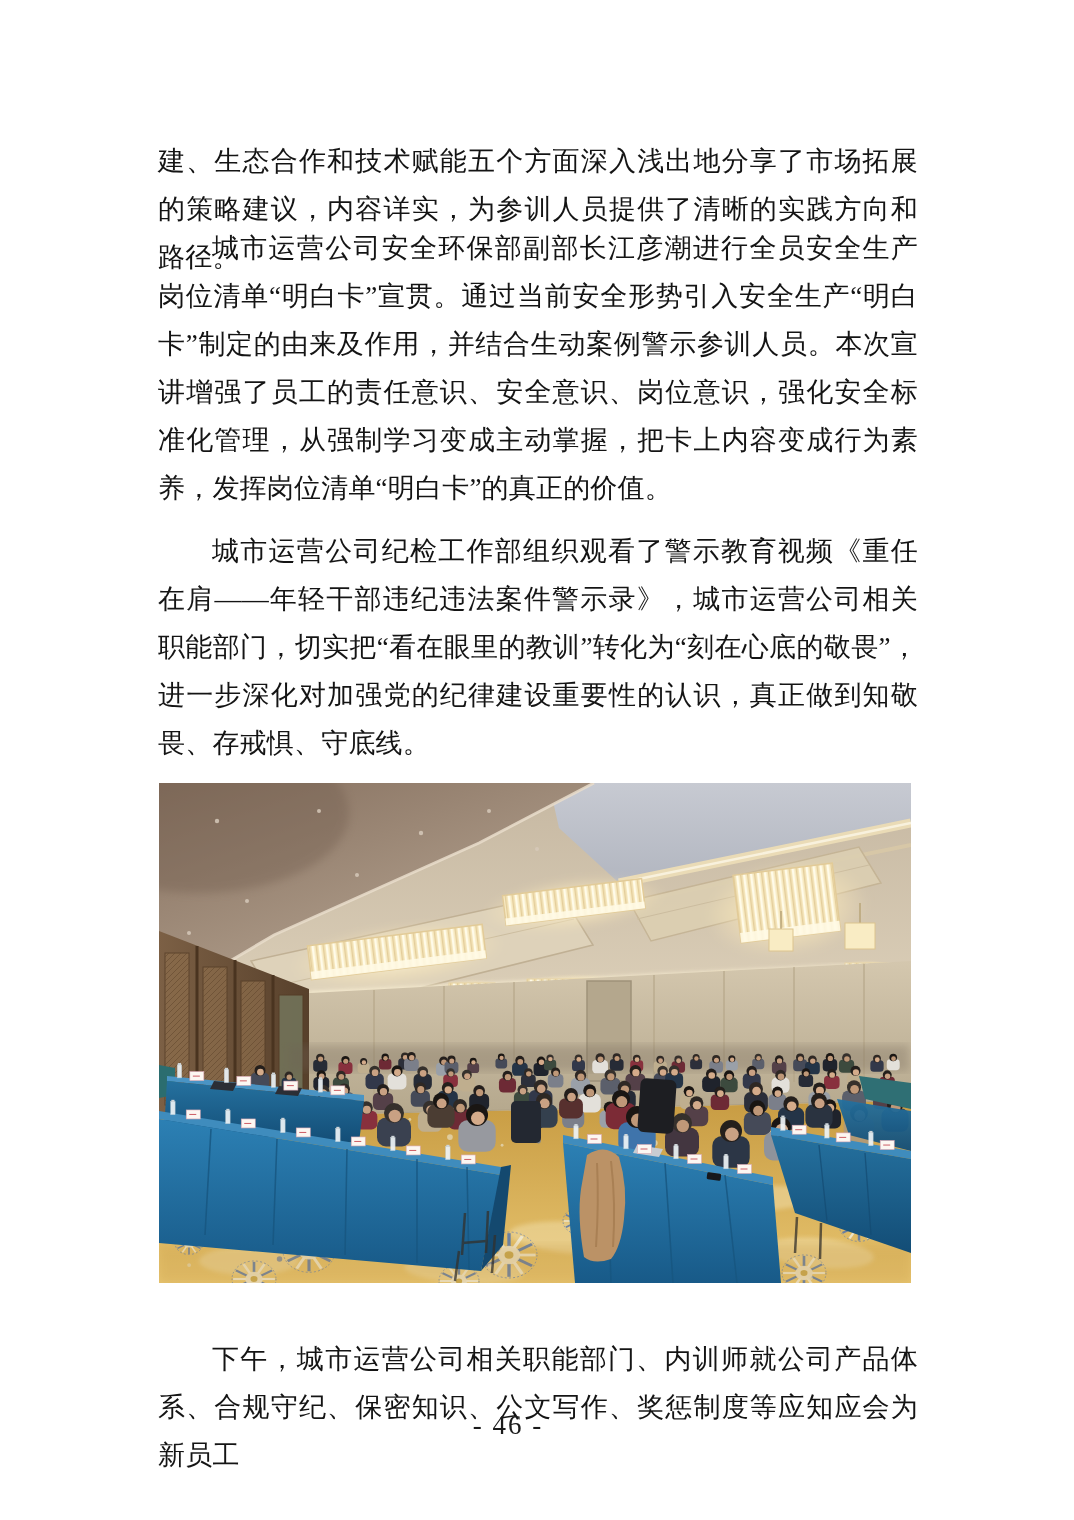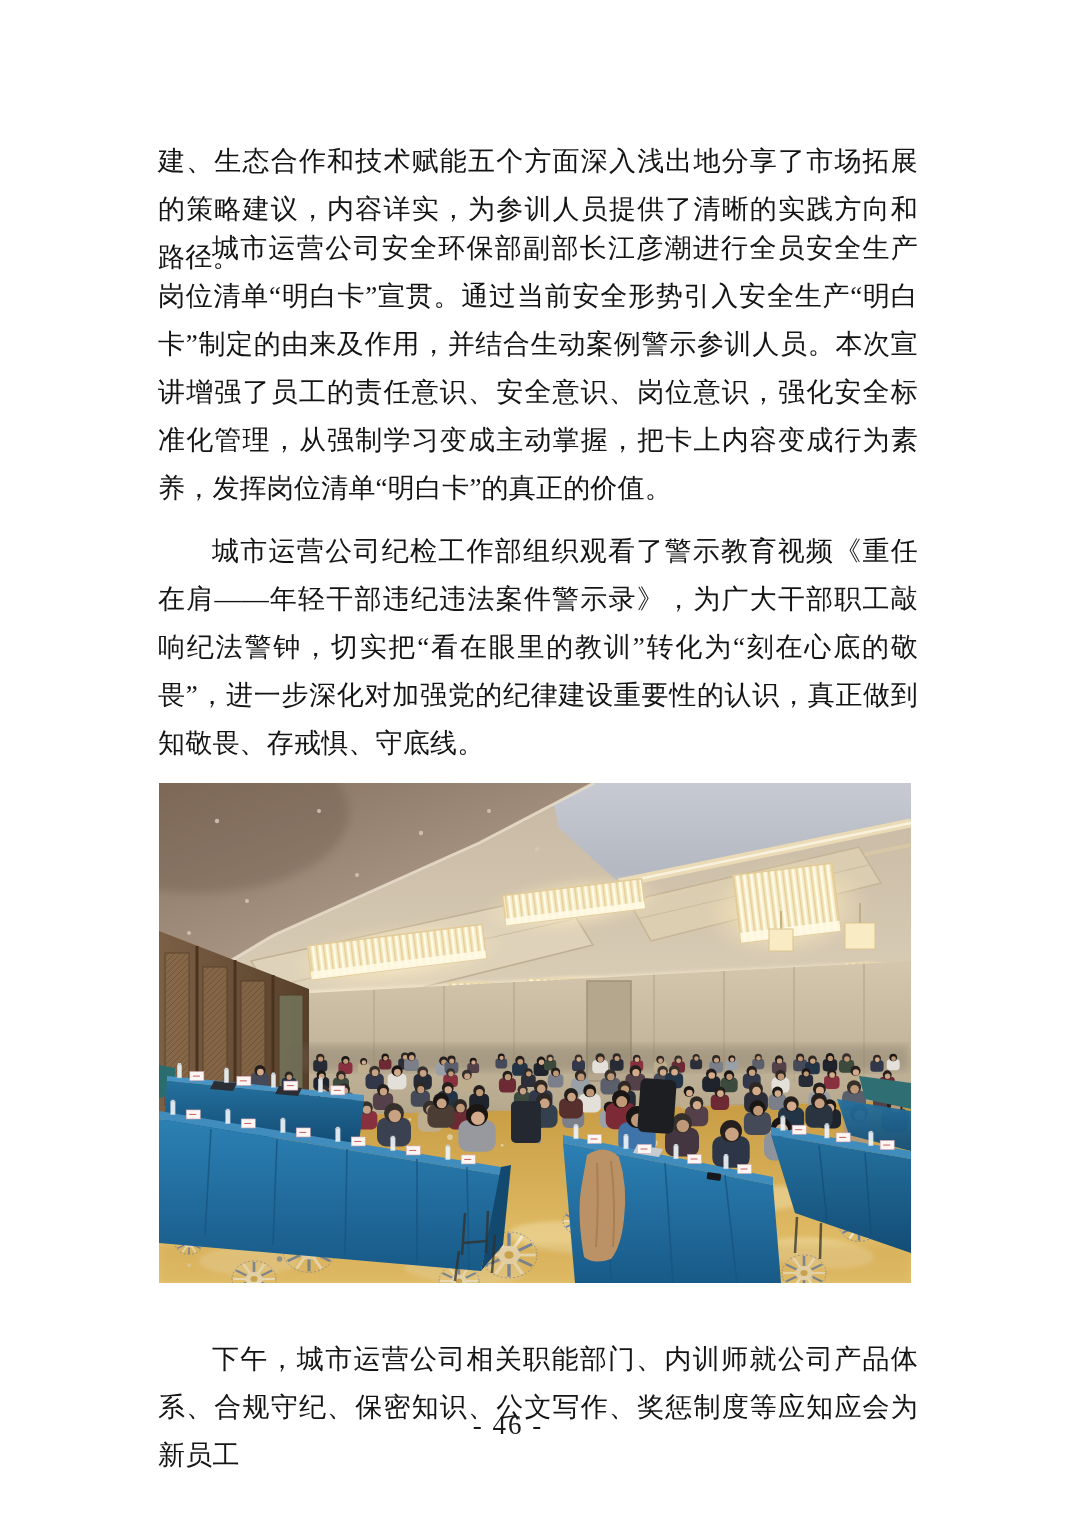--- a/index.html
+++ b/index.html
@@ -25,21 +25,21 @@
     font-size:27px;color:#1a1a1a;letter-spacing:2px;
   }
 </style>
 </head>
 <body>
 
 <div>
 
   <p class="para" id="p1">建、生态合作和技术赋能五个方面深入浅出地分享了市场拓展的策略建议，内容详实，为参训人员提供了清晰的实践方向和路径。</p>
   <p class="para indent" id="p2">城市运营公司安全环保部副部长江彦潮进行全员安全生产岗位清单“明白卡”宣贯。通过当前安全形势引入安全生产“明白卡”制定的由来及作用，并结合生动案例警示参训人员。本次宣讲增强了员工的责任意识、安全意识、岗位意识，强化安全标准化管理，从强制学习变成主动掌握，把卡上内容变成行为素养，发挥岗位清单“明白卡”的真正的价值。</p>
-  <p class="para indent" id="p3">城市运营公司纪检工作部组织观看了警示教育视频《重任在肩——年轻干部违纪违法案件警示录》，为广大干部职工敲响纪法警钟，切实把“看在眼里的教训”转化为“刻在心底的敬畏”，进一步深化对加强党的纪律建设重要性的认识，真正做到知敬畏、存戒惧、守底线。</p>
+  <p class="para indent" id="p3">城市运营公司纪检工作部组织观看了警示教育视频《重任在肩——年轻干部违纪违法案件警示录》，城市运营公司相关职能部门，切实把“看在眼里的教训”转化为“刻在心底的敬畏”，进一步深化对加强党的纪律建设重要性的认识，真正做到知敬畏、存戒惧、守底线。</p>
 
   <figure class="photo">
     <svg id="scene" viewBox="0 0 752 500" preserveAspectRatio="none" aria-hidden="true">
       <defs>
         <linearGradient id="gSoffit" x1="0" y1="0" x2="0.7" y2="1">
           <stop offset="0" stop-color="#86705f"></stop>
             <stop offset="1" stop-color="#baa996"></stop>
         </linearGradient>
         <linearGradient id="gBlue" x1="0" y1="0" x2="0" y2="1">
           <stop offset="0" stop-color="#c7cad2"></stop>

